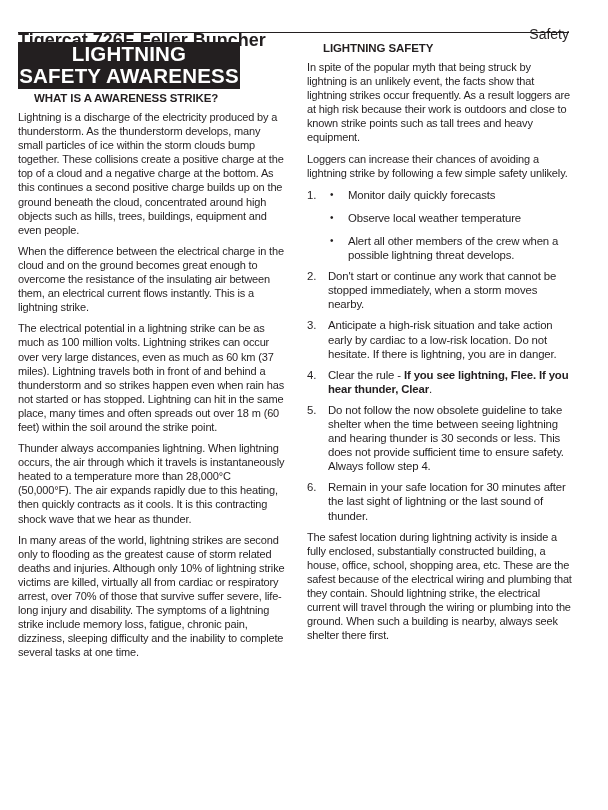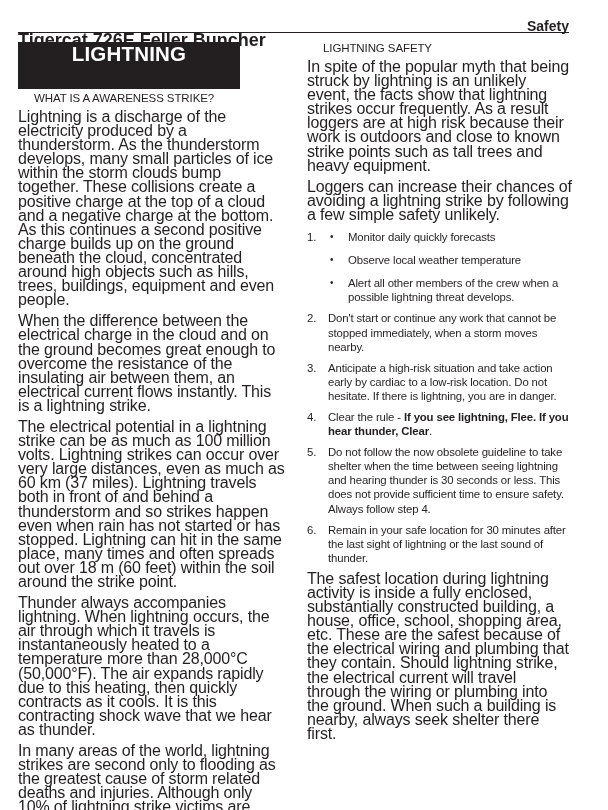--- a/index.html
+++ b/index.html
@@ -1,30 +1,30 @@
 <!DOCTYPE html>
 <html><head>
 <meta charset="utf-8">
 <style>
   html, body { margin: 0; padding: 0; background: #ffffff; }
   body { width: 608px; height: 810px; position: relative; overflow: hidden;
          font-family: "Liberation Sans", sans-serif; color: #231f20; }
   .header { position: absolute; left: 18px; top: 12px; width: 551px; height: 20px;
             border-bottom: 1.5px solid #231f20; }
   .header .left { position: absolute; left: 0; top: 18px; font-weight: bold; font-size: 18px; }
-  .header .right { position: absolute; right: 0; top: 6px; font-weight: bold; font-size: 14px; }
+  .header .right { position: absolute; right: 0; top: 14px; font-weight: normal; font-size: 14px; }
   .col { position: absolute; top: 42px; }
   .col-left { left: 18px; width: 268px; }
   .col-right { left: 307px; width: 265px; }
   .title-box { background: #231f20; color: #ffffff; text-align: center; font-weight: bold;
                font-size: 20.5px; line-height: 21px; padding: 1px 0 2px 0; height: 47px;
                box-sizing: border-box; width: 222px; letter-spacing: 0.2px; }
   .title-box div { line-height: 21.5px; }
-  h2 { font-size: 11.5px; font-weight: normal; margin: 3px 0 6px 0; letter-spacing: -0.1px; padding-left: 16px; }
-  p { font-size: 16px; line-height: 14.1px; margin: 0 0 7px 0; letter-spacing: -0.15px; }
+  h2 { font-size: 11.5px; font-weight: bold; margin: 3px 0 6px 0; letter-spacing: -0.1px; padding-left: 16px; }
+  p { font-size: 11px; line-height: 14.1px; margin: 0 0 7px 0; letter-spacing: -0.15px; }
   .right-h { margin-top: 0; }
   ol.steps { list-style: none; margin: 0; padding: 0; }
   ol.steps > li { position: relative; padding-left: 21px; font-size: 11.4px; line-height: 14.1px;
                   margin-bottom: 7px; letter-spacing: -0.15px; }
   ol.steps > li .num { position: absolute; left: 0; top: 0; }
   ul.sub { list-style: none; margin: 8px 0 0 0; padding: 0; }
   ul.sub li { position: relative; padding-left: 20px; margin-bottom: 9px; }
   ul.sub li .dot { position: absolute; left: 2px; top: 0; font-size: 10px; }
   .bold { font-weight: bold; }
 </style>
@@ -32,20 +32,21 @@
 <body>
 
 <div class="header">
   <span class="left">Tigercat 726E Feller Buncher</span>
   <span class="right">Safety</span>
 </div>
 
 <div class="col col-left">
   <div class="title-box">
     <div>LIGHTNING</div>
+    <div>SAFETY AWARENESS</div>
   </div>
   <h2>WHAT IS A AWARENESS STRIKE?</h2>
   <p>Lightning is a discharge of the electricity produced by a thunderstorm. As the thunderstorm develops, many small particles of ice within the storm clouds bump together. These collisions create a positive charge at the top of a cloud and a negative charge at the bottom. As this continues a second positive charge builds up on the ground beneath the cloud, concentrated around high objects such as hills, trees, buildings, equipment and even people.</p>
   <p>When the difference between the electrical charge in the cloud and on the ground becomes great enough to overcome the resistance of the insulating air between them, an electrical current flows instantly. This is a lightning strike.</p>
   <p>The electrical potential in a lightning strike can be as much as 100 million volts. Lightning strikes can occur over very large distances, even as much as 60 km (37 miles). Lightning travels both in front of and behind a thunderstorm and so strikes happen even when rain has not started or has stopped. Lightning can hit in the same place, many times and often spreads out over 18 m (60 feet) within the soil around the strike point.</p>
   <p>Thunder always accompanies lightning. When lightning occurs, the air through which it travels is instantaneously heated to a temperature more than 28,000°C (50,000°F). The air expands rapidly due to this heating, then quickly contracts as it cools. It is this contracting shock wave that we hear as thunder.</p>
   <p>In many areas of the world, lightning strikes are second only to flooding as the greatest cause of storm related deaths and injuries. Although only 10% of lightning strike victims are killed, virtually all from cardiac or respiratory arrest, over 70% of those that survive suffer severe, life-long injury and disability. The symptoms of a lightning strike include memory loss, fatigue, chronic pain, dizziness, sleeping difficulty and the inability to complete several tasks at one time.</p>
 </div>
 
 <div class="col col-right">

